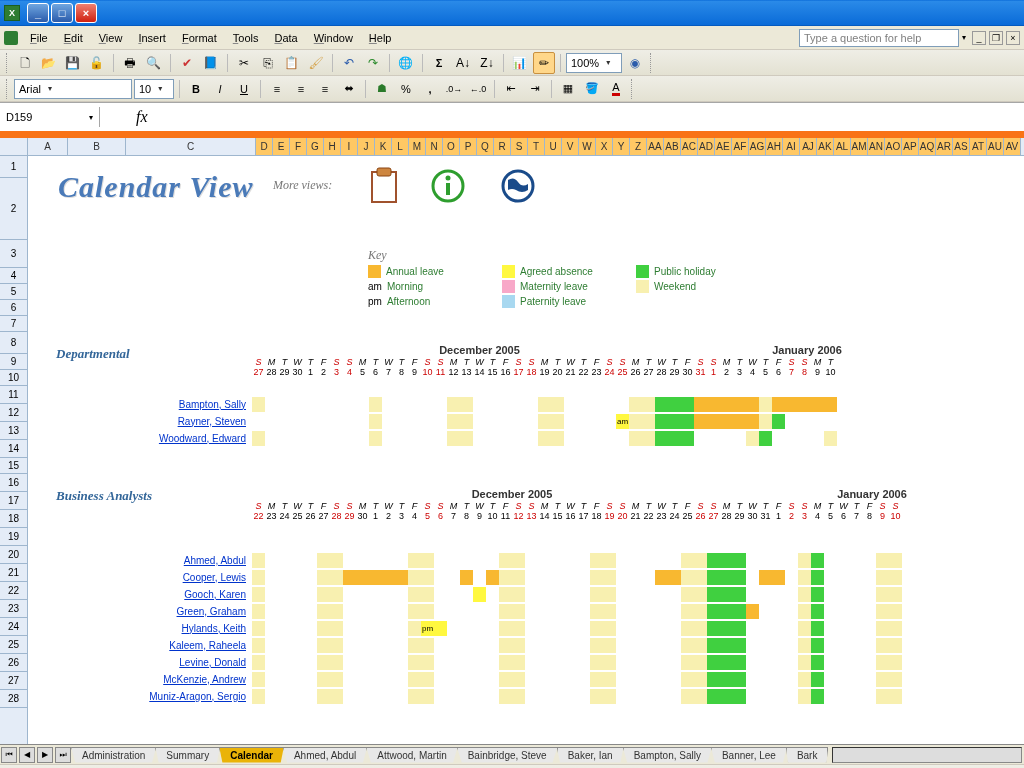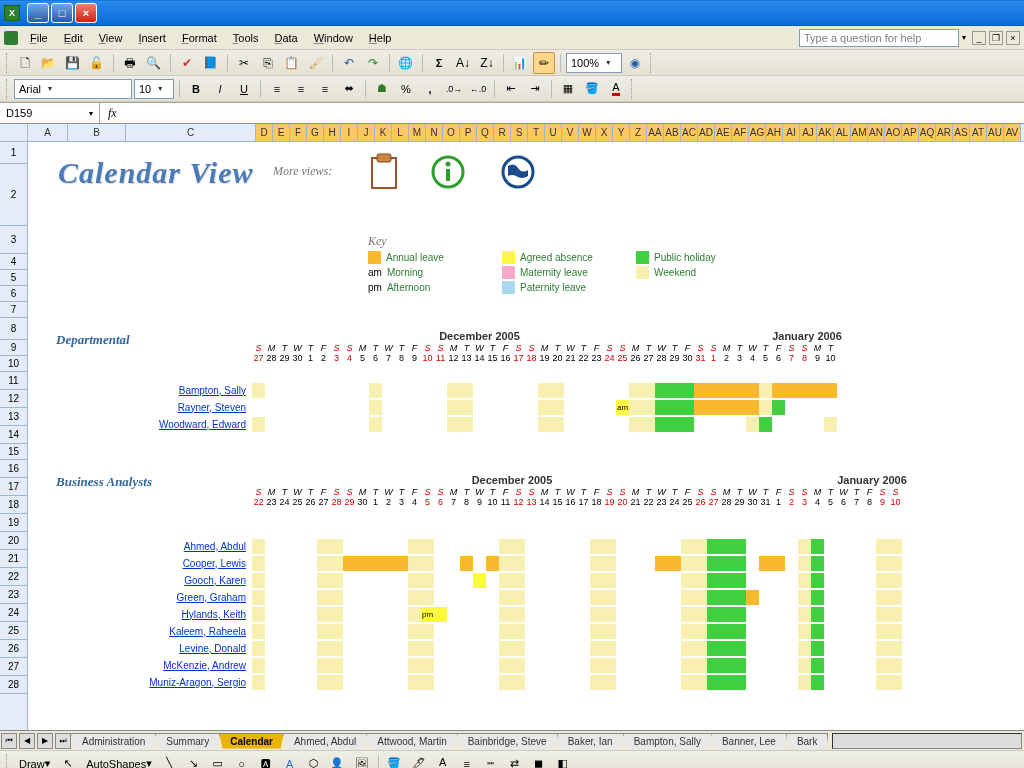--- a/index.html
+++ b/index.html
@@ -22,24 +22,24 @@
 
 
 .toolbar { background: linear-gradient(to bottom,#efeee6,#e3e1d2); height: 26px; display: flex; align-items: center; padding: 0 4px; border-bottom: 1px solid #cfcabe; gap:2px;}
 .tb-btn { width: 22px; height: 22px; border: 1px solid transparent; display: inline-flex; align-items: center; justify-content: center; font-size: 11px; border-radius: 2px;}
 .tb-sep { width: 1px; height: 18px; background: #bbb; margin: 0 3px; }
 .tb-sep2 { width: 4px; height: 20px; border-left: 1px dotted #999; margin: 0 2px; }
 .tb-combo { height: 20px; border: 1px solid #7f9db9; background: #fff; padding: 1px 4px; display: inline-flex; align-items: center; gap:4px;}
 .tb-combo .arrow { font-size:8px; color:#333; margin-left:3px;}
 
 
-.formulabar { background: #fff; height: 22px; display: flex; align-items: center; border-top: 1px solid #a6a6a6; border-bottom: 1px solid #f97316; }
+.formulabar { background: #fff; height: 36px; display: flex; align-items: center; border-top: 1px solid #a6a6a6; border-bottom: 7px solid #f97316; }
 .namebox { width: 100px; height: 20px; border-right: 1px solid #a6a6a6; padding: 1px 6px; display:flex;align-items:center;justify-content:space-between;}
 .namebox .arrow{font-size:8px;}
-.fx-label { font-style: italic; padding: 0 8px; font-family: "Times New Roman"; font-size:12px;}
+.fx-label { font-style: italic; padding: 0 8px; font-family: "Times New Roman"; font-size:16px;margin-left:28px;}
 
 
 .sheet-area { background: #fff; height: 606px; position: relative; overflow: hidden; }
 .col-headers { display: flex; height: 18px; background: #e4ecf7; border-bottom: 1px solid #9eb6ce; }
 .corner { width: 28px; border-right: 1px solid #9eb6ce; background: #e4ecf7; }
 .colhdr { border-right: 1px solid #9eb6ce; text-align: center; font-size: 10px; color: #333; display:flex;align-items:center;justify-content:center; background:#e4ecf7;}
 .colhdr.sel { background:#ffc864; }
 .sheet-body { position: absolute; top: 18px; left: 0; right: 0; bottom: 0; display: flex; }
 .row-headers { width: 28px; background: #e4ecf7; border-right: 1px solid #9eb6ce; }
 .rowhdr { height: 18px; border-bottom: 1px solid #9eb6ce; text-align: center; font-size: 10px; display:flex;align-items:center;justify-content:center;}

